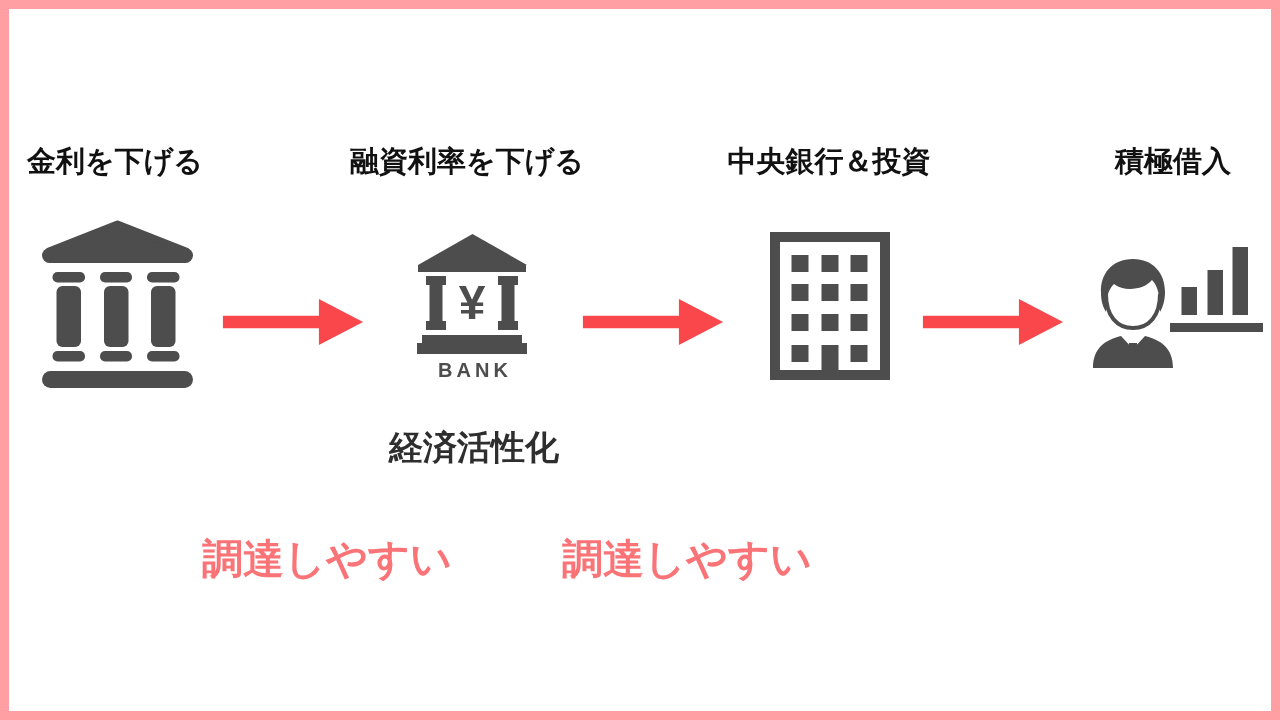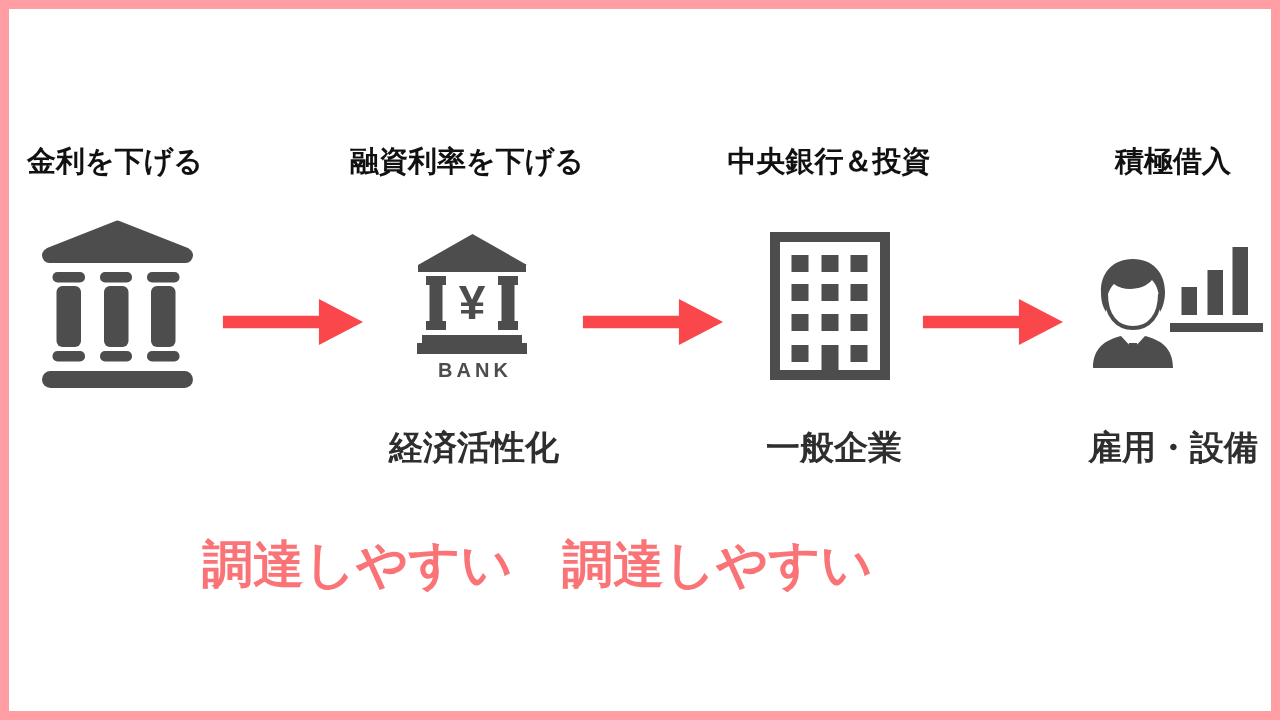--- a/index.html
+++ b/index.html
@@ -19,21 +19,21 @@
     white-space:nowrap;line-height:1.1;
   }
   .step-label{
     position:absolute;top:429px;
     transform:translateX(-50%);
     font-size:34px;font-weight:900;color:#2e2e2e;
     white-space:nowrap;line-height:1.1;
   }
   .note{
     position:absolute;top:536px;
-    font-size:51px;font-weight:800;color:#fa7377;
+    font-size:41px;font-weight:800;color:#fa7377;
     white-space:nowrap;line-height:1.15;
   }
   .icon{position:absolute;}
   .arrow{position:absolute;top:298px;width:146px;height:48px;}
   .bank-caption{
     font-family:"Liberation Sans","DejaVu Sans",sans-serif;
     font-weight:700;letter-spacing:4px;
   }
 </style>
 </head>
@@ -122,19 +122,17 @@
     <path d="M0 18.5 H100 V1 L146 25 L100 49 V31.5 H0 Z" fill="#fa474c"></path>
   </svg>
   <svg class="arrow" style="left:580px" viewBox="0 0 146 50">
     <path d="M0 18.5 H100 V1 L146 25 L100 49 V31.5 H0 Z" fill="#fa474c"></path>
   </svg>
   <svg class="arrow" style="left:920px" viewBox="0 0 146 50">
     <path d="M0 18.5 H100 V1 L146 25 L100 49 V31.5 H0 Z" fill="#fa474c"></path>
   </svg>
 
   <div class="step-label" style="left:474px">経済活性化</div>
-  <div class="step-label" style="left:834px">一般企業</div>
-  <div class="step-label" style="left:1173px">雇用・設備</div>
 
   <div class="note" style="left:202px">調達しやすい</div>
   <div class="note" style="left:562px">調達しやすい</div>
 
 </div>
 
 </body></html>

